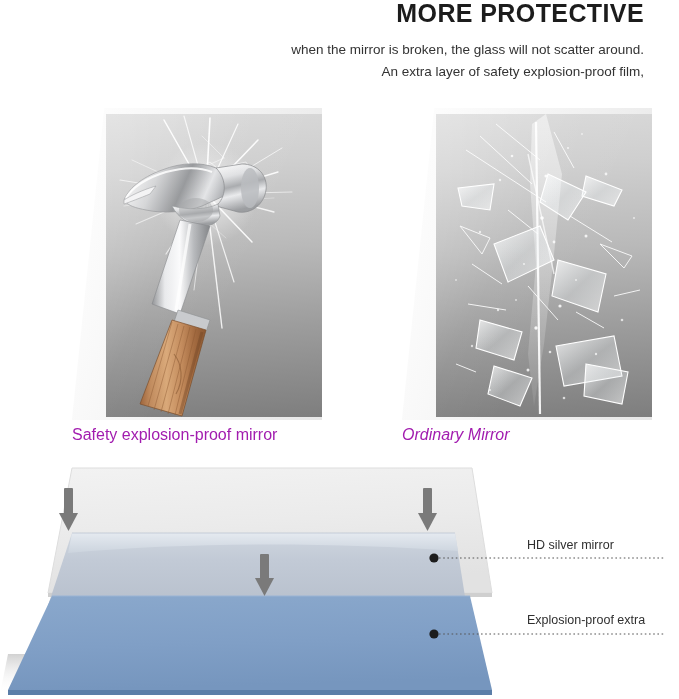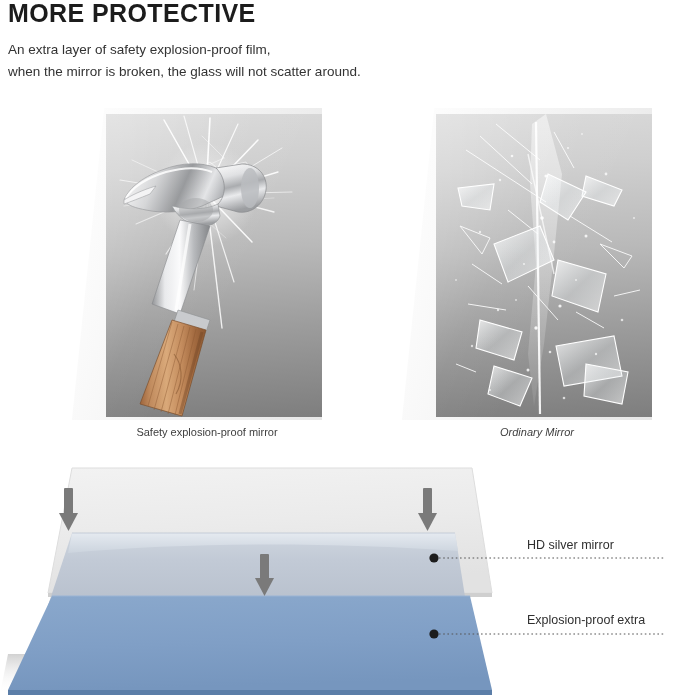--- a/index.html
+++ b/index.html
@@ -12,23 +12,23 @@
     height: 699px;
     position: relative;
     overflow: hidden;
     font-family: "Liberation Sans", sans-serif;
     color: #2b2b2b;
   }
 
   
   #header {
     position: absolute;
-    left: 8px; top: 0;
+    left: 14px; top: 0;
     width: 630px;
-    text-align: left;
+    text-align: right;
   }
   #title {
     font-size: 25px;
     font-weight: bold;
     letter-spacing: 0.4px;
     color: #1c1c1c;
     line-height: 30px;
     margin-top: -2px;
   }
   #sub {
@@ -68,23 +68,23 @@
     overflow: hidden;
   }
   .mirror .sheen {
     position: absolute; inset: 0;
     background: linear-gradient(118deg, rgba(255,255,255,0.30) 0%, rgba(255,255,255,0.04) 38%, rgba(255,255,255,0) 60%);
   }
 
   .caption {
     position: absolute;
     top: 322px; left: 0; width: 270px;
-    text-align: center;
-    font-size: 11px;
-    color: #404040;
+    text-align: left;
+    font-size: 16px;
+    color: #a21caf;
   }
 
   
   #layers {
     position: absolute;
     left: 0; top: 458px;
     width: 679px; height: 241px; padding-left: 19px;
   }
   #layersvg { position: absolute; left: 0; top: 0; }
   .lbl {
@@ -95,22 +95,22 @@
   }
   #lbl-hd   { left: 527px; top: 80px; }
   #lbl-film { left: 527px; top: 155px; }
 </style>
 </head>
 <body>
 
 <div id="header">
   <div id="title">MORE PROTECTIVE</div>
   <div id="sub">
+    <div>when the mirror is broken, the glass will not scatter around.</div>
     <div>An extra layer of safety explosion-proof film,</div>
-    <div>when the mirror is broken, the glass will not scatter around.</div>
   </div>
 </div>
 
 <div id="compare">
 
   <div class="panelwrap" id="panelLeft">
     <div class="backsheet"></div>
     <div class="mirror">
       <div class="sheen"></div>
 

